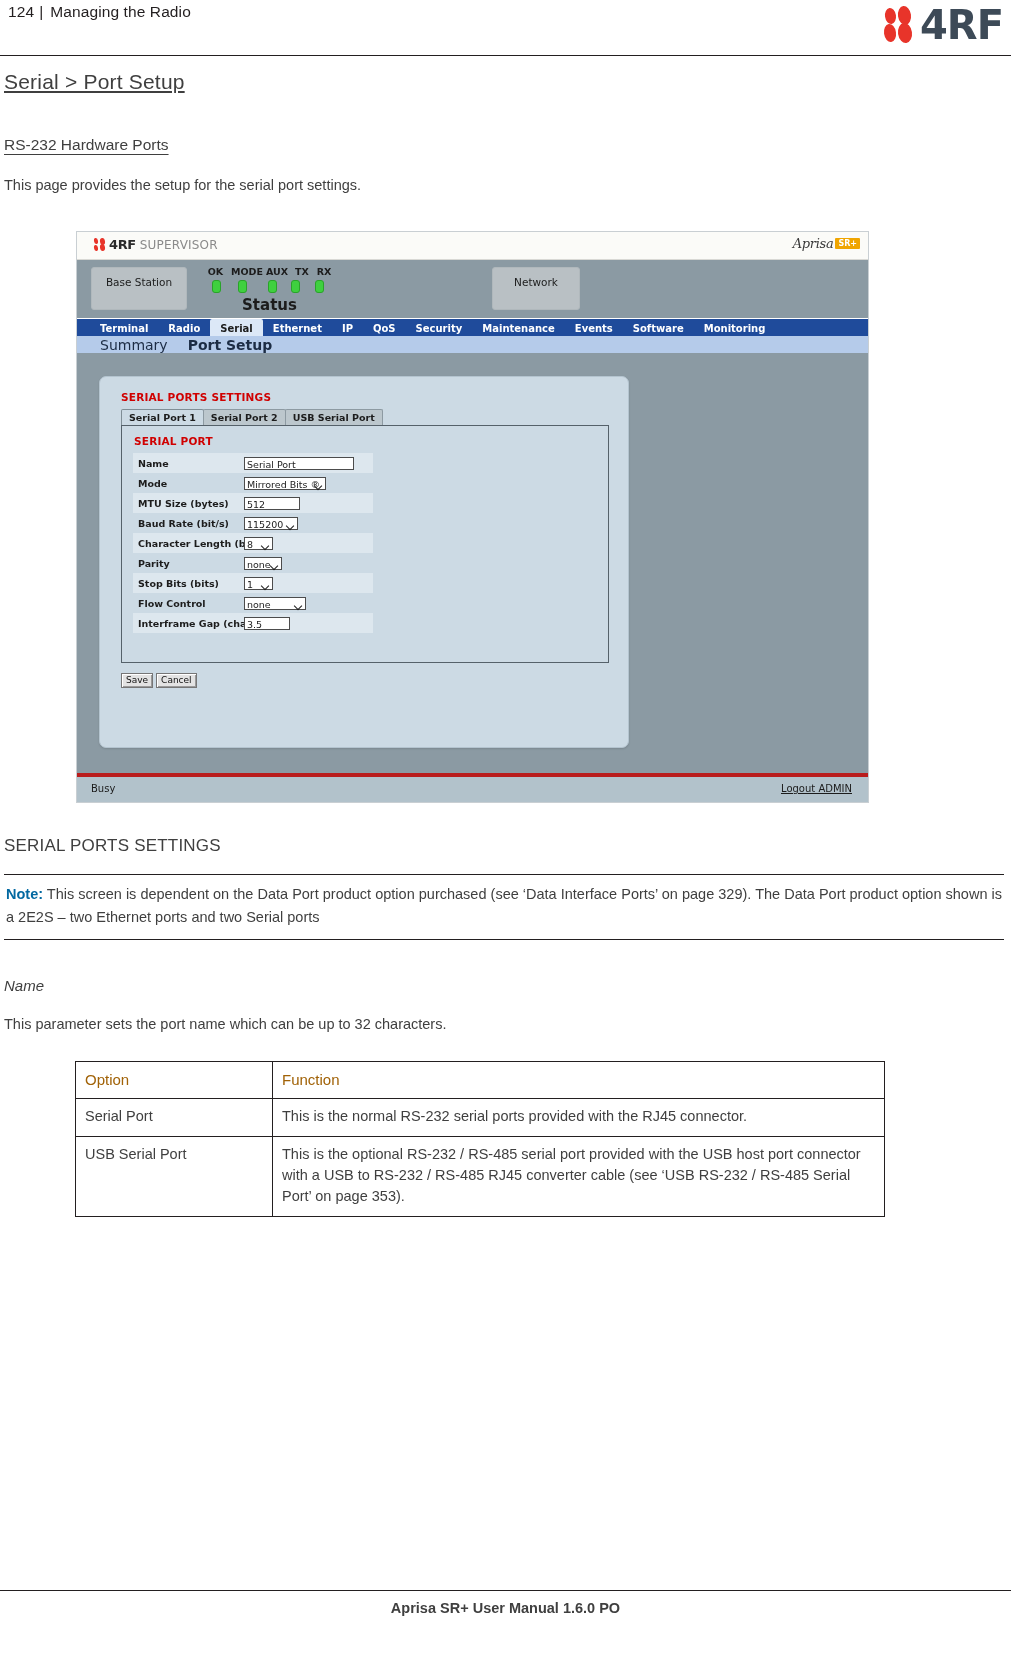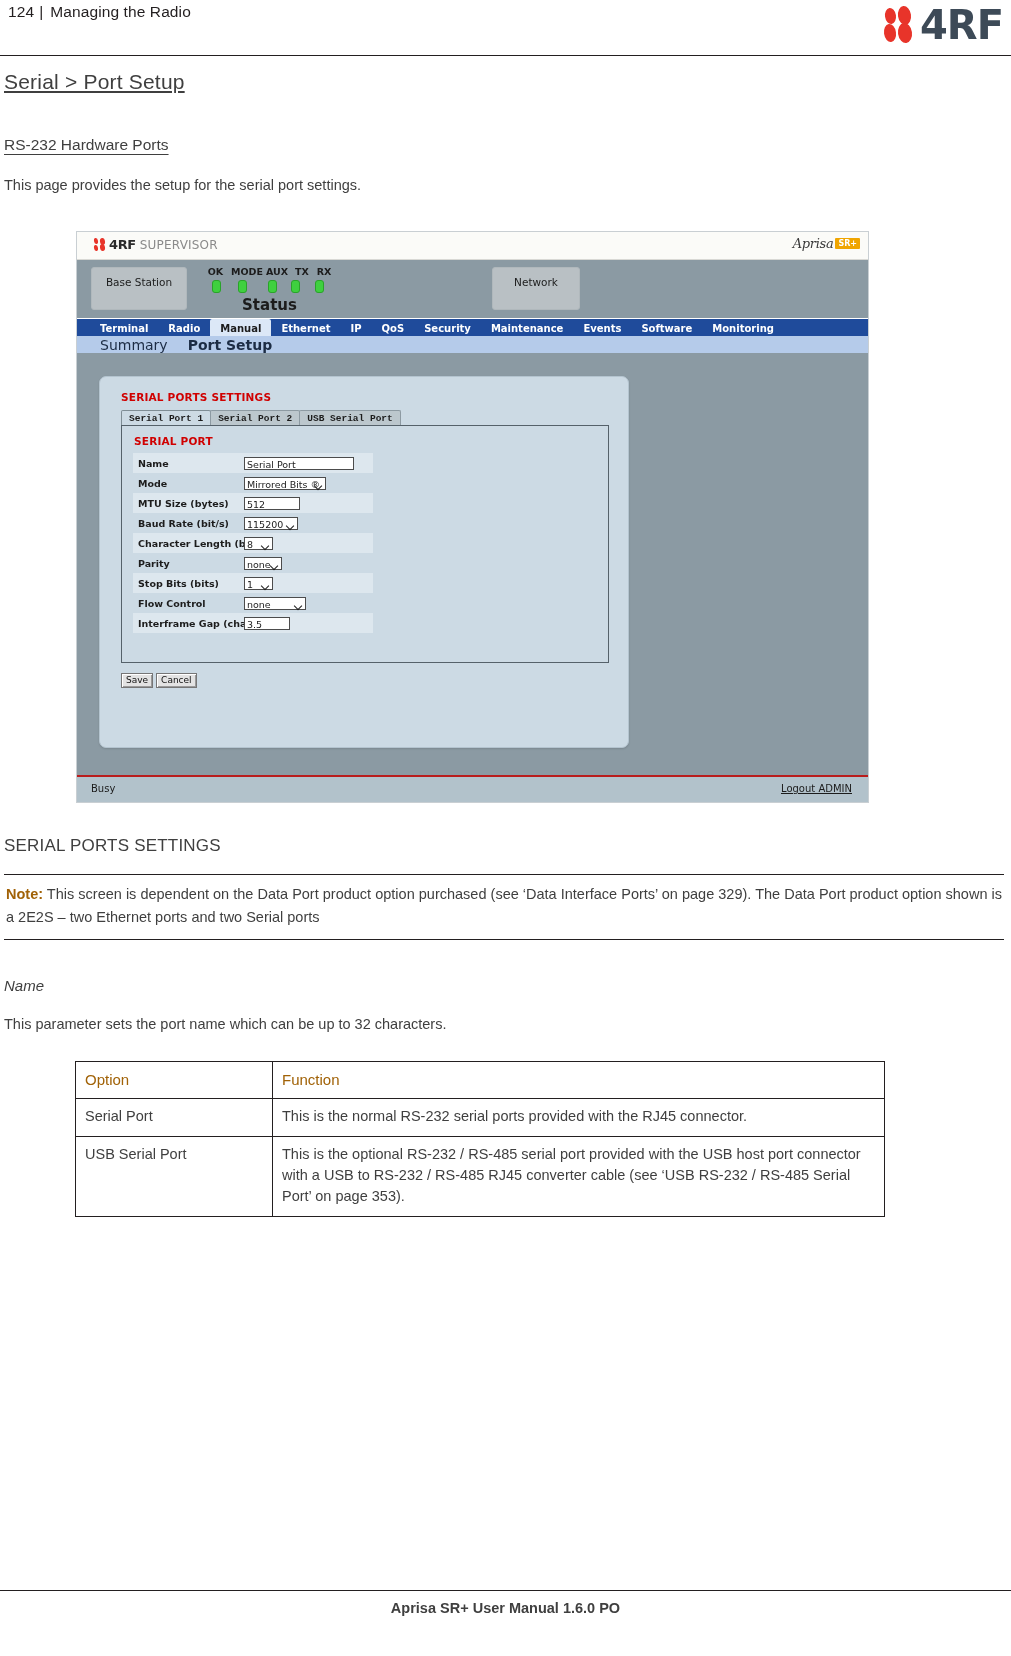--- a/index.html
+++ b/index.html
@@ -125,21 +125,21 @@
     padding: 8px 0 10px 0;
     box-sizing: border-box;
   }
   .note-text {
     font-size: 14.5px;
     color: #3f3f3f;
     line-height: 23px;
     text-align: justify;
     padding: 0 2px;
   }
-  .note-text b { font-weight: bold; color: #a16207; }
+  .note-text b { font-weight: bold; color: #0369a1; }
 
   
   .opt-table {
     position: absolute;
     left: 75px;
     width: 810px;
     border-collapse: collapse;
     font-size: 14.5px;
     color: #3f3f3f;
   }
@@ -333,21 +333,21 @@
   .panel-title {
     position: absolute;
     left: 21px; top: 14px;
     font-size: 10.5px; font-weight: bold;
     color: #d00000; letter-spacing: .2px;
   }
   .tabstrip {
     position: absolute;
     left: 21px; top: 33px;
     height: 15px;
-    display: flex; align-items: flex-start; font-family: Liberation Mono, monospace;
+    display: flex; align-items: flex-end;
   }
   .tabstrip .tab {
     font-size: 9.5px; font-weight: bold;
     color: #1c1c1c;
     background: #bcc7cd;
     border: 1px solid #8d9aa2;
     border-bottom: none;
     padding: 2px 7px 2px 7px;
     margin-right: -1px;
     border-radius: 2px 2px 0 0;
@@ -429,21 +429,21 @@
     padding: 1px 4px;
     line-height: 11px;
     white-space: nowrap;
   }
 
   .shot-footer {
     position: absolute;
     left: 0; bottom: 0;
     width: 100%; height: 25px;
     background: #b2c2cb;
-    border-top: 2px solid #b91c1c;
+    border-top: 4px solid #b91c1c;
   }
   .shot-footer .f {
     position: absolute;
     top: 6px;
     font-size: 10px;
     color: #1c1c1c;
     white-space: nowrap;
   }
   .shot-footer .f.left   { left: 14px; }
   .shot-footer .f.mid    { left: 0; width: 100%; text-align: center; }
@@ -510,21 +510,21 @@
         <span style="width:7px; margin-left:8px"></span>
       </div>
       <div class="status-cap">Status</div>
     </div>
   </div>
 
   <div class="shot-nav">
     <ul>
       <li>Terminal</li>
       <li>Radio</li>
-      <li class="active">Manual</li>
+      <li class="active">Serial</li>
       <li>Ethernet</li>
       <li>IP</li>
       <li>QoS</li>
       <li>Security</li>
       <li>Maintenance</li>
       <li>Events</li>
       <li>Software</li>
       <li>Monitoring</li>
     </ul>
   </div>

